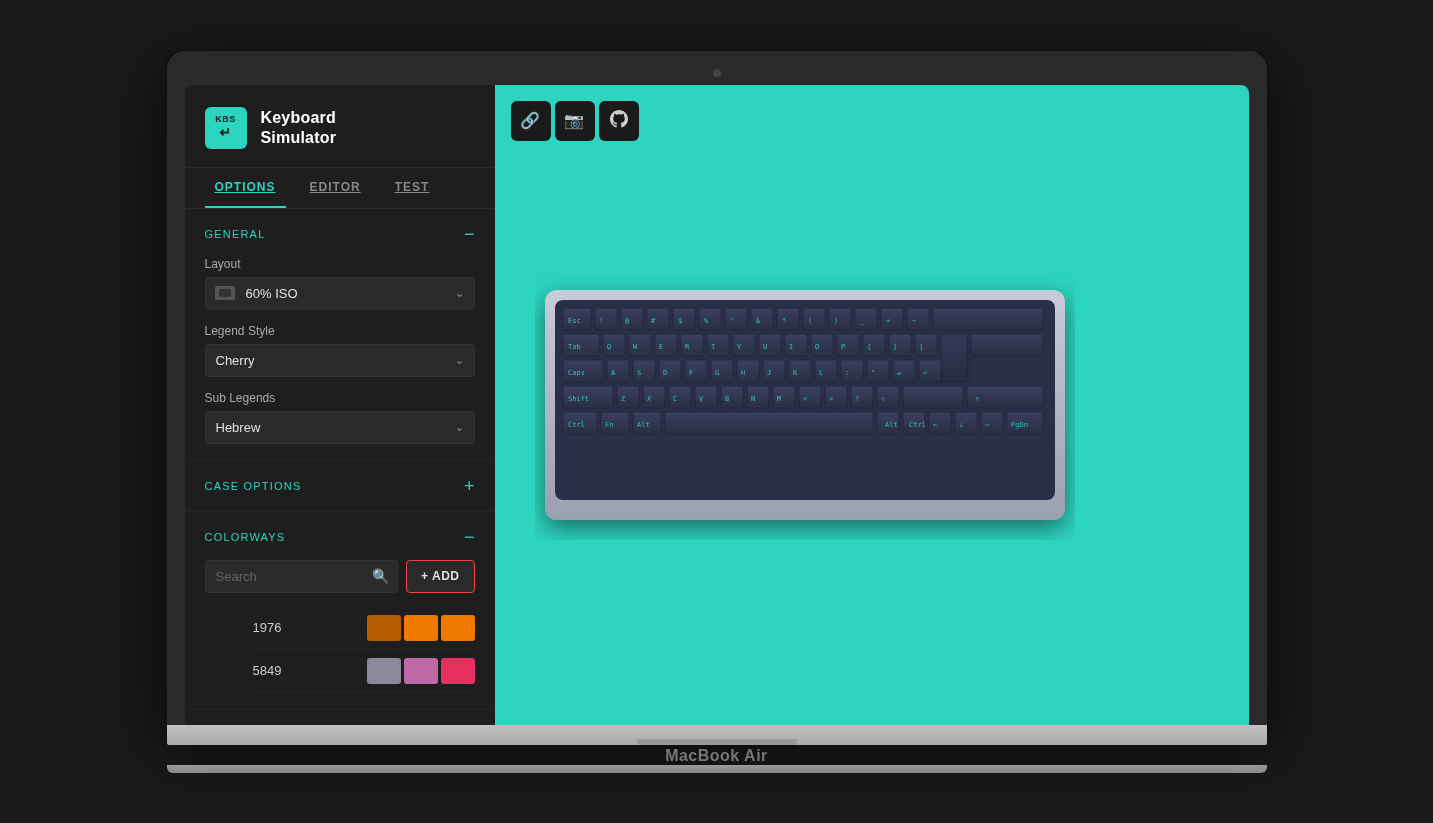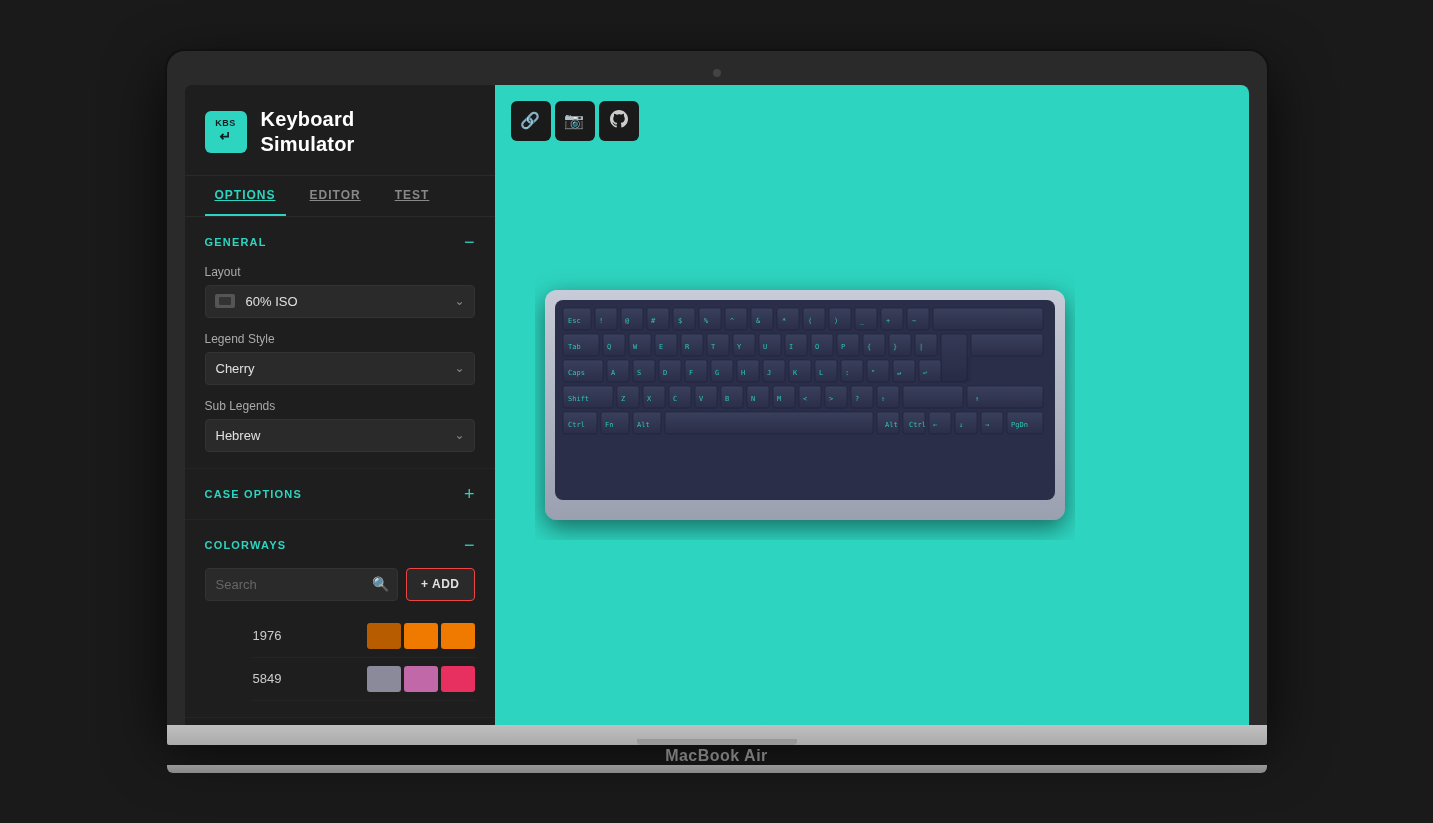--- a/index.html
+++ b/index.html
@@ -77,21 +77,21 @@
       font-weight: 800;
       line-height: 1.1;
       color: #0d2020;
     }
     .app-logo-arrow {
       font-size: 14px;
       color: #0d2020;
     }
     .app-title {
       color: #ffffff;
-      font-size: 20px;
+      font-size: 16px;
       font-weight: 700;
       line-height: 1.25;
       letter-spacing: 0.2px;
     }
 
     
     .tabs {
       display: flex;
       border-bottom: 1px solid #2a2a2a;
       padding: 0 20px;
@@ -126,21 +126,21 @@
     }
 
     .section-header {
       display: flex;
       justify-content: space-between;
       align-items: center;
       cursor: pointer;
     }
     .section-title {
       font-size: 11px;
-      font-weight: 700;
+      font-weight: 400;
       letter-spacing: 1.2px;
       color: #2dd4bf;
       text-transform: uppercase;
     }
     .section-toggle {
       color: #2dd4bf;
       font-size: 18px;
       line-height: 1;
       font-weight: 300;
     }

